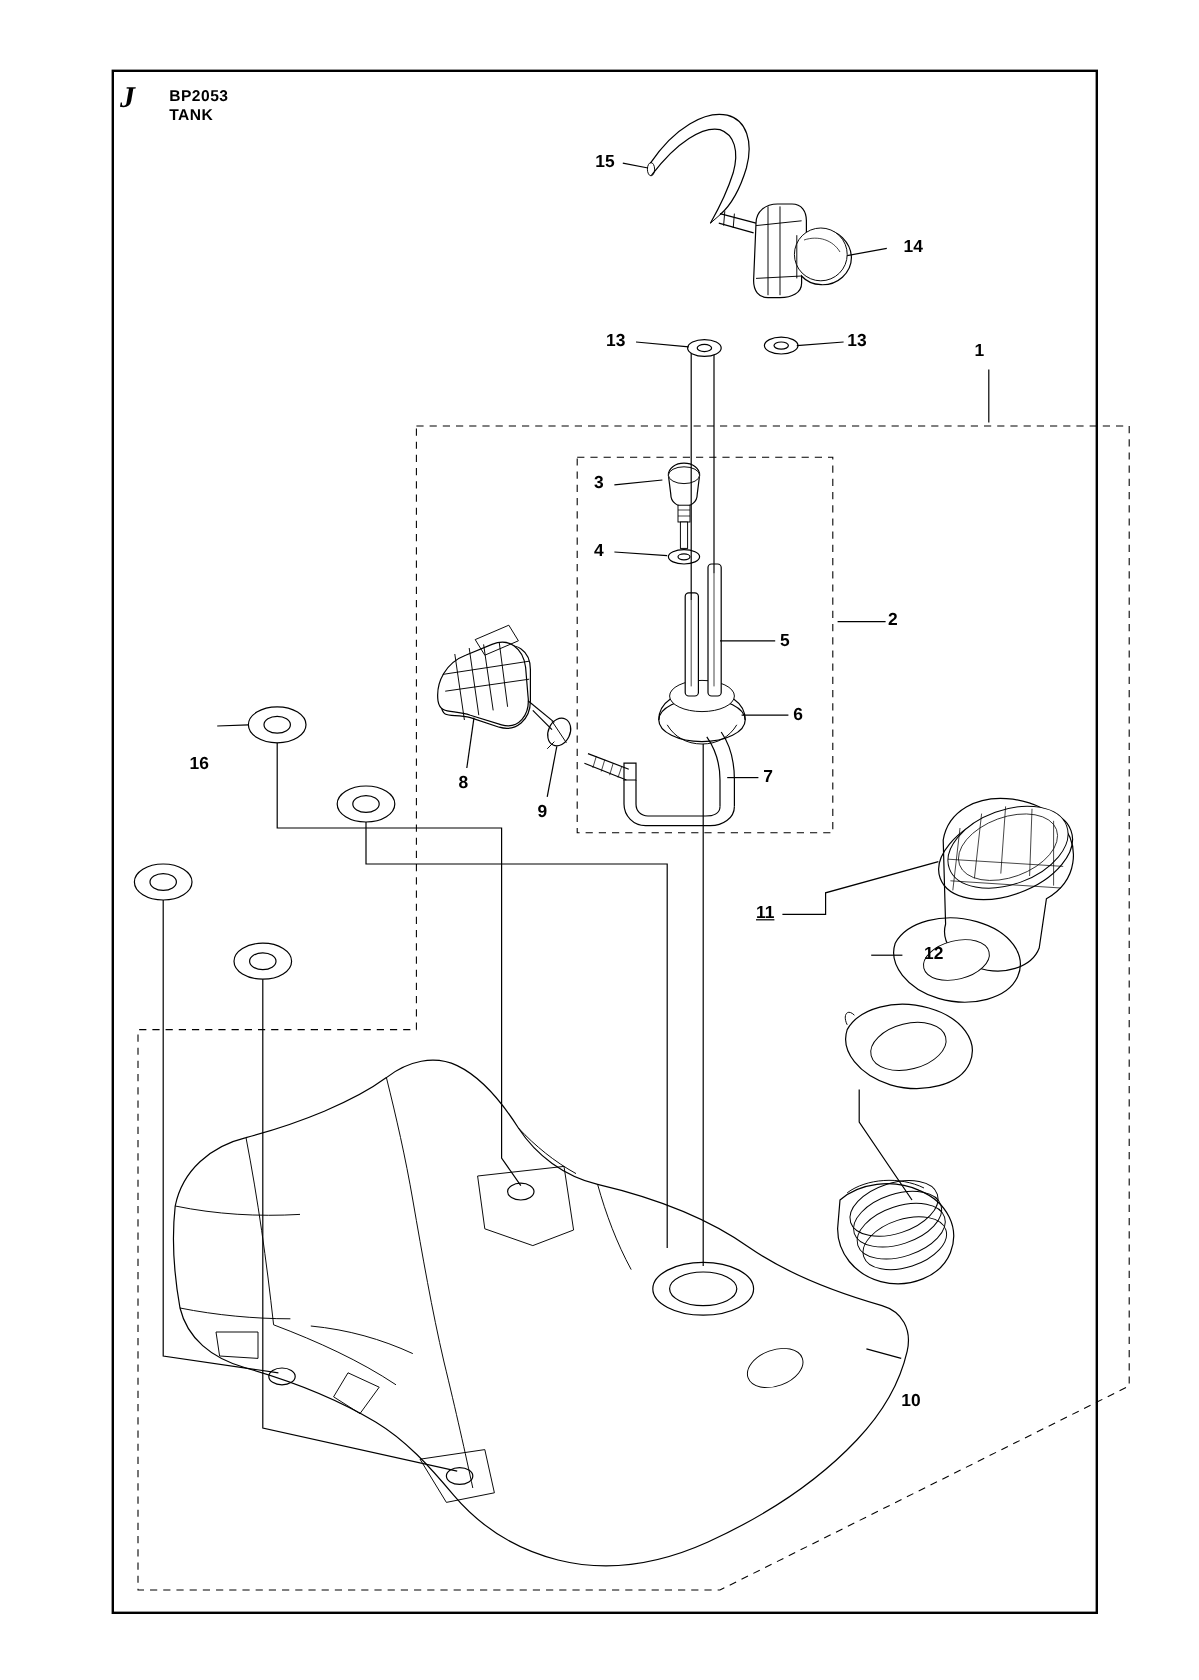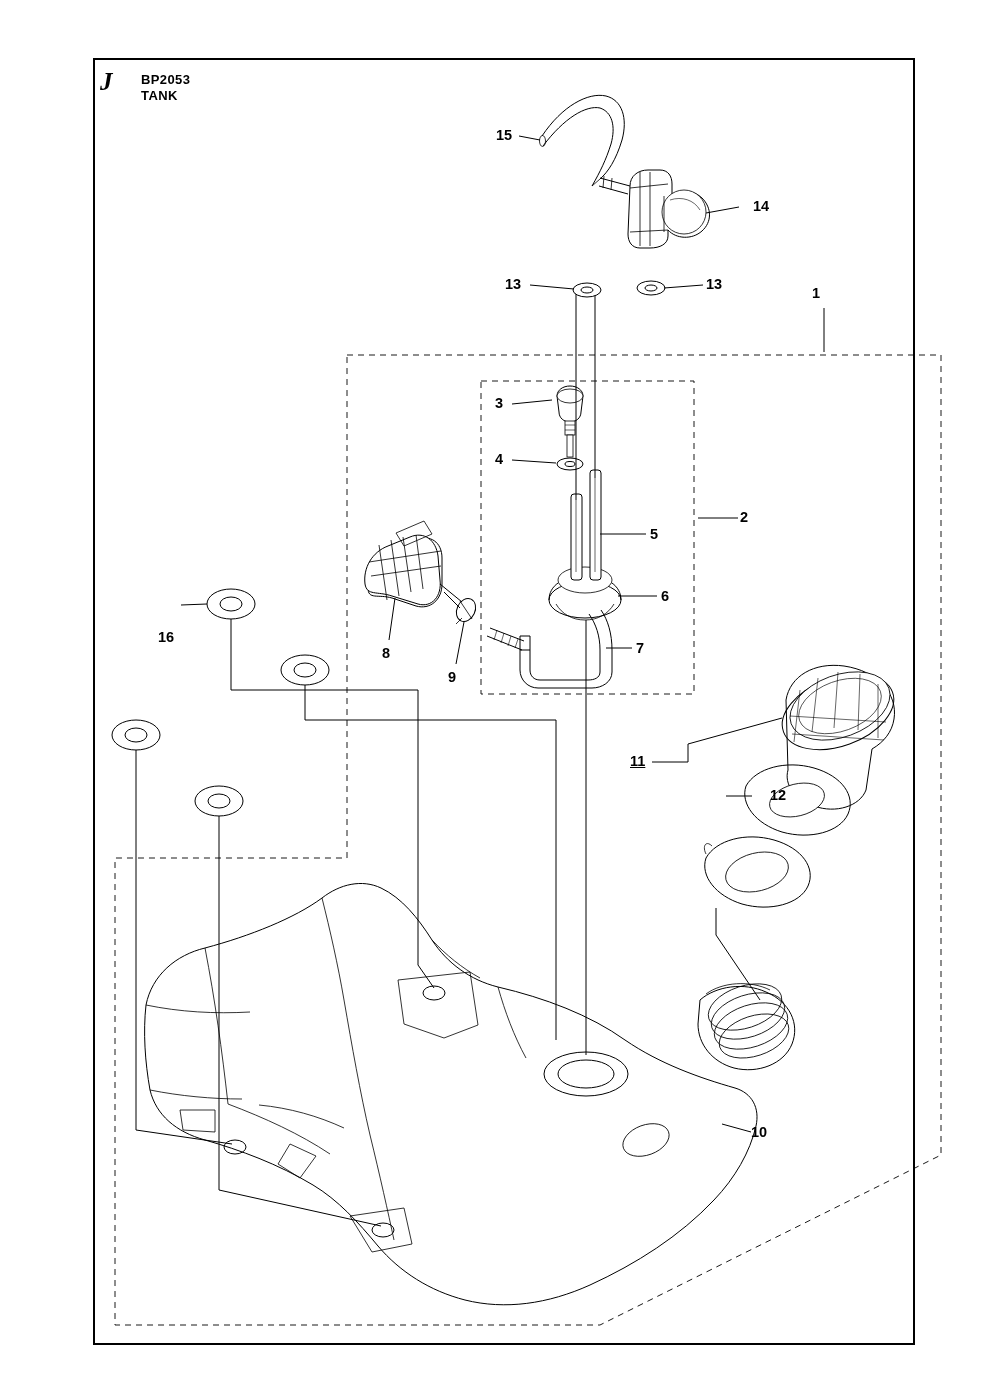--- a/index.html
+++ b/index.html
@@ -331,21 +331,21 @@
 
   <div class="callout" style="left:812px; top:285px;">1</div>
   <div class="callout" style="left:740px; top:509px;">2</div>
   <div class="callout" style="left:495px; top:395px;">3</div>
   <div class="callout" style="left:495px; top:451px;">4</div>
   <div class="callout" style="left:650px; top:526px;">5</div>
   <div class="callout" style="left:661px; top:588px;">6</div>
   <div class="callout" style="left:636px; top:640px;">7</div>
   <div class="callout" style="left:382px; top:645px;">8</div>
   <div class="callout" style="left:448px; top:669px;">9</div>
-  <div class="callout" style="left:751px; top:1124px;">10</div>
+  <div class="callout" style="left:751px; top:1160px;">10</div>
   <div class="callout" style="left:630px; top:753px;text-decoration:underline;">11</div>
   <div class="callout" style="left:742px; top:787px;margin-left:28px;">12</div>
   <div class="callout" style="left:505px; top:276px;">13</div>
   <div class="callout" style="left:706px; top:276px;">13</div>
   <div class="callout" style="left:753px; top:198px;">14</div>
   <div class="callout" style="left:496px; top:127px;text-align:right;">15</div>
   <div class="callout" style="left:158px; top:597px;margin-top:32px;">16</div>
 
 </div>
 

